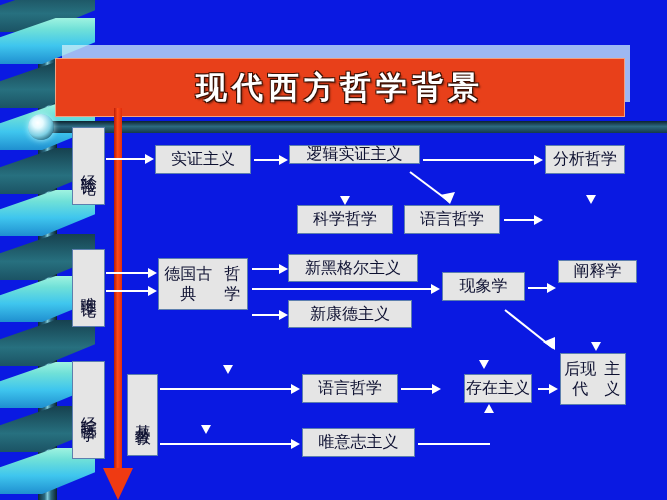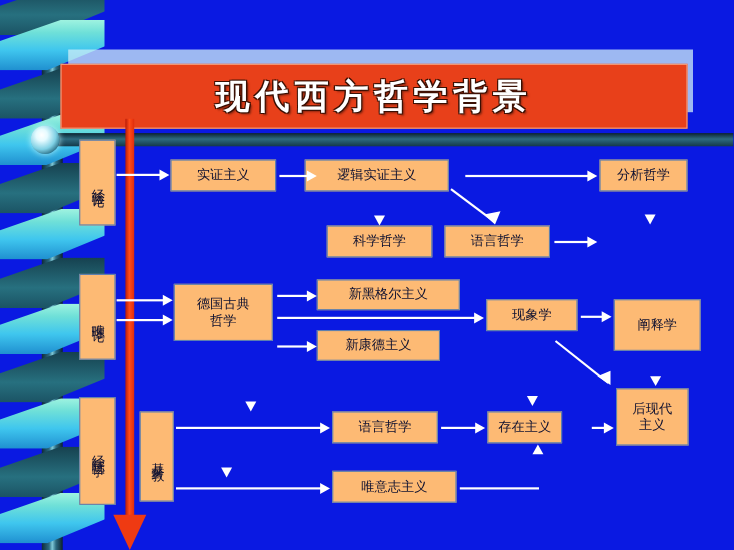--- a/index.html
+++ b/index.html
@@ -36,25 +36,25 @@
   .title span{font-size:31px;font-weight:bold;color:#ffffff;letter-spacing:5px;
      text-shadow:-1px -1px 0 #3a1004, 1px -1px 0 #3a1004, -1px 1px 0 #3a1004, 1px 1px 0 #3a1004, 2px 2px 2px rgba(0,0,0,.45);}
 
   
   .redline{position:absolute;left:114px;top:108px;width:8px;height:372px;
      background:linear-gradient(to right,#b81c08,#ff4b18 45%,#e02d0c);}
   .redhead{position:absolute;left:103px;top:468px;width:0;height:0;
      border-left:15px solid transparent;border-right:15px solid transparent;border-top:32px solid #ef3a12;}
 
   
-  .box{position:absolute;background:#fdba74;border:1px solid #5d7fae;
+  .box{position:absolute;background:#e5e5e5;border:1px solid #5d7fae;
       color:#0d1030;display:flex;align-items:center;justify-content:center;
-      text-align:center;font-size:12px;line-height:1.15;box-sizing:border-box;}
+      text-align:center;font-size:16px;line-height:1.15;box-sizing:border-box;}
   .box.v{writing-mode:vertical-rl;text-orientation:upright;letter-spacing:3px;}
-  .box.two{flex-direction:column;line-height:1.25;}
+  .box.two{flex-direction:row;line-height:1.25;}
 
   
   .ln{position:absolute;background:#ffffff;}
   .lnh{height:2px;}
   .lnv{width:2px;}
   .ah{position:absolute;width:0;height:0;border-top:5px solid transparent;border-bottom:5px solid transparent;border-left:9px solid #ffffff;}
   .av{position:absolute;width:0;height:0;border-left:5px solid transparent;border-right:5px solid transparent;border-top:9px solid #ffffff;}
   .avu{position:absolute;width:0;height:0;border-left:5px solid transparent;border-right:5px solid transparent;border-bottom:9px solid #ffffff;}
   .diag{position:absolute;overflow:visible;}
 </style>
@@ -114,37 +114,37 @@
   <div class="redline"></div>
   <div class="redhead"></div>
 
   <div class="box v" style="left:72px;top:127px;width:33px;height:78px">经验论</div>
   <div class="box v" style="left:72px;top:249px;width:33px;height:78px">唯理论</div>
   <div class="box v" style="left:72px;top:361px;width:33px;height:98px">经院哲学</div>
 
   <div class="box v" style="left:127px;top:374px;width:31px;height:82px">基督教</div>
 
   <div class="box" style="left:155px;top:145px;width:96px;height:29px">实证主义</div>
-  <div class="box" style="left:277px;top:145px;width:131px;height:29px">逻辑实证主义</div>
+  <div class="box" style="left:289px;top:145px;width:131px;height:19px">逻辑实证主义</div>
   <div class="box" style="left:545px;top:145px;width:80px;height:29px">分析哲学</div>
 
   <div class="box" style="left:297px;top:205px;width:96px;height:29px">科学哲学</div>
   <div class="box" style="left:404px;top:205px;width:96px;height:29px">语言哲学</div>
 
   <div class="box two" style="left:158px;top:258px;width:90px;height:52px">
     <span>德国古典</span>
     <span>哲学</span>
   </div>
   <div class="box" style="left:288px;top:254px;width:130px;height:28px">新黑格尔主义</div>
-  <div class="box" style="left:288px;top:300px;width:112px;height:28px">新康德主义</div>
+  <div class="box" style="left:288px;top:300px;width:124px;height:28px">新康德主义</div>
   <div class="box" style="left:442px;top:272px;width:83px;height:29px">现象学</div>
-  <div class="box" style="left:558px;top:272px;width:79px;height:47px">阐释学</div>
+  <div class="box" style="left:558px;top:260px;width:79px;height:23px">阐释学</div>
 
   <div class="box" style="left:302px;top:374px;width:96px;height:29px">语言哲学</div>
-  <div class="box" style="left:443px;top:374px;width:68px;height:29px">存在主义</div>
+  <div class="box" style="left:464px;top:374px;width:68px;height:29px">存在主义</div>
   <div class="box two" style="left:560px;top:353px;width:66px;height:52px">
     <span>后现代</span>
     <span>主义</span>
   </div>
 
   <div class="box" style="left:302px;top:428px;width:113px;height:29px">唯意志主义</div>
 
   <div class="ln lnh" style="left:106px;top:158px;width:40px"></div>
   <div class="ah" style="left:145px;top:154px"></div>
 

